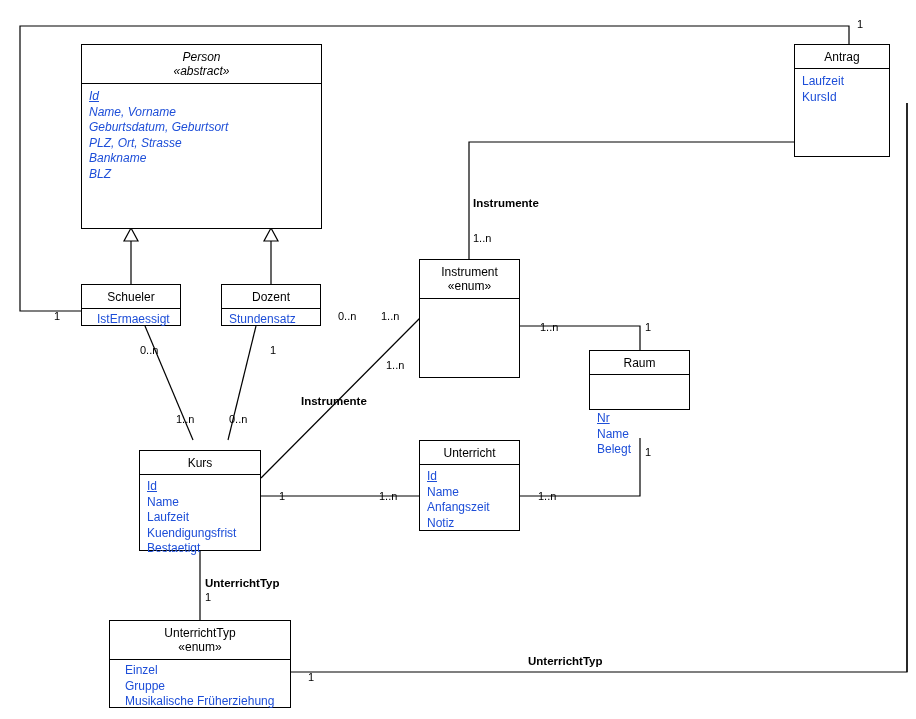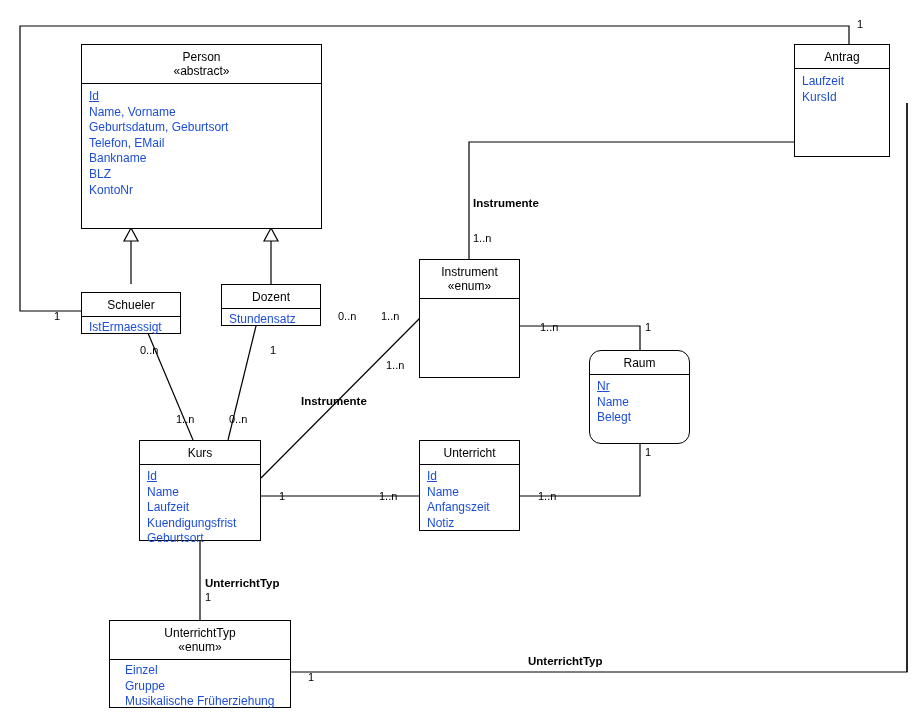--- a/index.html
+++ b/index.html
@@ -98,54 +98,53 @@
 
     <path d="M 520 326 L 640 326 L 640 350" fill="none" stroke="#000000" stroke-width="1.2"></path>
 
     <path d="M 261 496 L 420 496" fill="none" stroke="#000000" stroke-width="1.2"></path>
 
     <path d="M 520 496 L 640 496 L 640 438" fill="none" stroke="#000000" stroke-width="1.2"></path>
 
     <path d="M 200 541 L 200 620" fill="none" stroke="#000000" stroke-width="1.2"></path>
   </svg>
 
-  <div class="uml-class" style="left:81px; top:44px; width:241px; height:185px;">
+  <div class="uml-class" style="left:81px; top:44px; width:241px; height:185px;font-style:italic;">
     <div class="uml-header">
       <span>Person</span>
       <span class="stereotype">«abstract»</span>
     </div>
     <div class="uml-divider"></div>
     <div class="uml-attrs">
       <div class="attr pk">Id</div>
       <div class="attr">Name, Vorname</div>
       <div class="attr">Geburtsdatum, Geburtsort</div>
-      <div class="attr">Telefon, EMail</div>
+      <div class="attr">PLZ, Ort, Strasse</div>
       <div class="attr">Bankname</div>
       <div class="attr">BLZ</div>
-      <div class="attr">KontoNr</div>
     </div>
   </div>
 
   <div class="uml-class" style="left:794px; top:44px; width:96px; height:113px;">
     <div class="uml-header">
       <span>Antrag</span>
     </div>
     <div class="uml-divider"></div>
     <div class="uml-attrs">
       <div class="attr">Laufzeit</div>
       <div class="attr">KursId</div>
     </div>
   </div>
 
-  <div class="uml-class" style="left:81px; top:292px; width:100px; height:42px;">
+  <div class="uml-class" style="left:81px; top:284px; width:100px; height:42px;">
     <div class="uml-header">
       <span>Schueler</span>
     </div>
     <div class="uml-divider"></div>
-    <div class="uml-attrs" style="padding-top:3px;">
+    <div class="uml-attrs" style="padding-top:3px;margin-left:8px;">
       <div class="attr">IstErmaessigt</div>
     </div>
   </div>
 
   <div class="uml-class" style="left:221px; top:284px; width:100px; height:42px;">
     <div class="uml-header">
       <span>Dozent</span>
     </div>
     <div class="uml-divider"></div>
     <div class="uml-attrs" style="padding-top:3px;">
@@ -154,43 +153,43 @@
   </div>
 
   <div class="uml-class" style="left:419px; top:259px; width:101px; height:119px;">
     <div class="uml-header">
       <span>Instrument</span>
       <span class="stereotype">«enum»</span>
     </div>
     <div class="uml-divider"></div>
   </div>
 
-  <div class="uml-class" style="left:589px; top:350px; width:101px; height:94px;border-radius:12px;">
+  <div class="uml-class" style="left:589px; top:350px; width:101px; height:60px;">
     <div class="uml-header">
       <span>Raum</span>
     </div>
     <div class="uml-divider"></div>
-    <div class="uml-attrs" style="padding-top:4px;">
+    <div class="uml-attrs" style="padding-top:4px;margin-top:32px;">
       <div class="attr pk">Nr</div>
       <div class="attr">Name</div>
       <div class="attr">Belegt</div>
     </div>
   </div>
 
-  <div class="uml-class" style="left:139px; top:440px; width:122px; height:101px;">
+  <div class="uml-class" style="left:139px; top:450px; width:122px; height:101px;">
     <div class="uml-header">
       <span>Kurs</span>
     </div>
     <div class="uml-divider"></div>
     <div class="uml-attrs" style="padding-top:4px;">
       <div class="attr pk">Id</div>
       <div class="attr">Name</div>
       <div class="attr">Laufzeit</div>
       <div class="attr">Kuendigungsfrist</div>
-      <div class="attr">Geburtsort</div>
+      <div class="attr">Bestaetigt</div>
     </div>
   </div>
 
   <div class="uml-class" style="left:419px; top:440px; width:101px; height:91px;">
     <div class="uml-header">
       <span>Unterricht</span>
     </div>
     <div class="uml-divider"></div>
     <div class="uml-attrs" style="padding-top:4px;">
       <div class="attr pk">Id</div>

